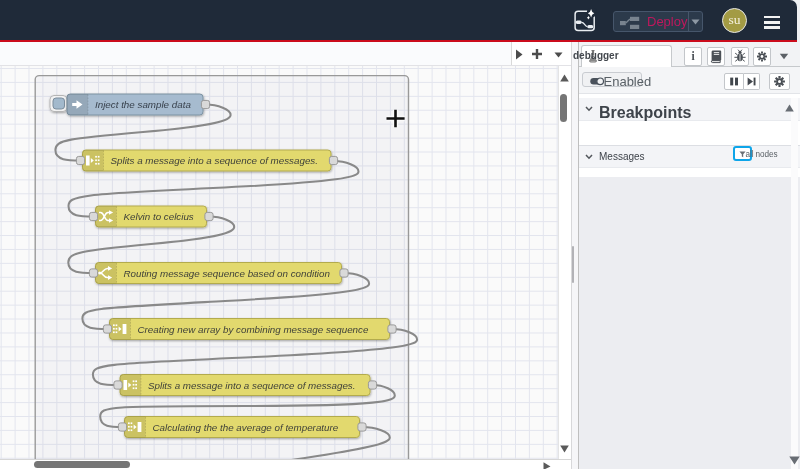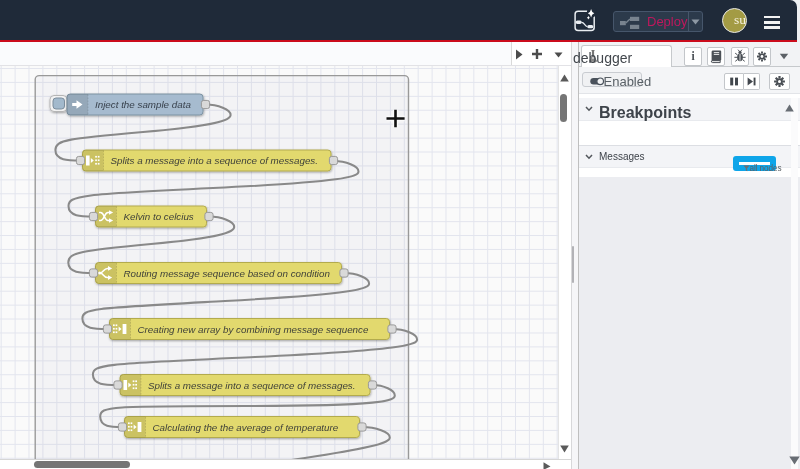--- a/index.html
+++ b/index.html
@@ -26,21 +26,21 @@
 <rect x="1" y="5" width="5.8" height="4.2" fill="#78838f"></rect>
 <rect x="11" y="0.8" width="9.2" height="4.2" fill="#78838f"></rect>
 <rect x="11" y="8.8" width="9.2" height="4.2" fill="#78838f"></rect>
 <path d="M 6.8 7 L 11 3" stroke="#78838f" stroke-width="1.4" fill="none"></path>
 </svg>
 <div class="abs" style="left:647px;top:13.5px;width:40px;height:16px;color:#be185d;font-size:13px">Deploy</div>
 <svg class="abs" style="left:690.5px;top:19px" width="9" height="6" viewBox="0 0 9 6">
       <path d="M0.5 0.5 h8 l-4 5 z" fill="#8d98a4"></path>
     </svg>
 
-<div class="abs" style="left:722px;top:8px;width:25px;height:25px;border-radius:50%;background:#a39b44;border:1.6px solid #e6e6e3;color:#f5f1df;font-family:'Liberation Serif',serif;font-size:13.5px;text-align:right;line-height:21.5px">su</div>
+<div class="abs" style="left:722px;top:8px;width:25px;height:25px;border-radius:50%;background:#a39b44;border:1.6px solid #e6e6e3;color:#f5f1df;font-family:'Liberation Serif',serif;font-size:13.5px;text-align:center;line-height:21.5px">su</div>
 
 <div class="abs" style="left:764px;top:15.5px;width:16.3px;height:2.7px;background:#f2f2f2"></div>
 <div class="abs" style="left:764px;top:20.9px;width:16.3px;height:2.7px;background:#f2f2f2"></div>
 <div class="abs" style="left:764px;top:26.3px;width:16.3px;height:2.7px;background:#f2f2f2"></div>
 
 <div class="abs" style="left:0;top:42px;width:571px;height:24px;background:#fafbfd;border-bottom:1px solid #e2e2e6"></div>
 <div class="abs" style="left:511px;top:42px;width:60px;height:23px;background:#fff;border-left:1px solid #d9d9d9"></div>
 <svg class="abs" style="left:515px;top:48.5px" width="8" height="11" viewBox="0 0 8 11">
       <path d="M1 0.5 L7.5 5.5 L1 10.5 z" fill="#4c4c4c"></path>
     </svg>
@@ -199,21 +199,21 @@
 <div class="abs" style="left:571.7px;top:246px;width:2.8px;height:37px;background:#b2b2b6;border-radius:2px"></div>
 
 <div class="abs" style="left:577.5px;top:42px;width:222.5px;height:427px;background:#fff;border-left:1px solid #bfbfbf"></div>
 <div class="abs" style="left:578.5px;top:42px;width:221.5px;height:24.5px;background:#f2f3f5;border-bottom:1px solid #c6c9cc"></div>
 
 <div class="abs" style="left:580.5px;top:44.5px;width:91.5px;height:22px;background:#fff;border:1px solid #c6c9cc;border-bottom:none;border-radius:3px 3px 0 0"></div>
 <svg class="abs" style="left:587px;top:48.5px" width="12" height="14" viewBox="0 0 12 14">
 <path d="M4.5 1.5 h3 M5.5 1.5 v4 l3.5 6 a1 1 0 0 1 -0.9 1.5 h-4.2 a1 1 0 0 1 -0.9 -1.5 l3.5 -6 v-4" fill="none" stroke="#777" stroke-width="1.2"></path>
 <path d="M3.6 9.5 h4.8 l1.2 2.2 a0.6 0.6 0 0 1 -0.5 0.9 h-6.2 a0.6 0.6 0 0 1 -0.5 -0.9 z" fill="#888"></path>
 </svg>
-<div class="abs" style="left:573px;top:49.5px;color:#42474d;font-size:14px;font-weight:normal">debugger</div>
+<div class="abs" style="left:573px;top:49.5px;color:#42474d;font-size:10px;font-weight:bold">debugger</div>
 
 <div class="abs" style="left:684px;top:46.5px;width:18px;height:19px;background:#fff;border:1px solid #c3c6ca;border-radius:2px;text-align:center;font-family:'Liberation Serif',serif;font-weight:bold;font-size:11.5px;line-height:16.5px;color:#4a4f55">i</div>
 <div class="abs" style="left:706.5px;top:46.5px;width:18px;height:19px;background:#fff;border:1px solid #c3c6ca;border-radius:2px">
 <svg width="16" height="17" viewBox="0 0 16 17" style="display:block">
 <path d="M4.6 2.5 h7.6 a1 1 0 0 1 1 1 v8.2 a1 1 0 0 1 -1 1 h-7.3 a1.3 1.3 0 0 0 -1.3 1.1 v-10 a1.4 1.4 0 0 1 1 -1.3 z" fill="#4a4f55"></path>
 <path d="M3.3 13.9 a1.3 1.3 0 0 1 1.3 -1.2 h7.6 v1.9 h-7.6 a1.3 1.3 0 0 1 -1.3 -0.7 z" fill="none" stroke="#4a4f55" stroke-width="1"></path>
 <path d="M5.8 4.6 h5.4 M5.8 6.4 h5.4" stroke="#fff" stroke-width="0.9"></path>
 </svg>
     </div>
 <div class="abs" style="left:730.5px;top:46.5px;width:18px;height:19px;background:#fff;border:1px solid #c3c6ca;border-radius:2px">
@@ -276,21 +276,21 @@
 <svg class="abs" style="left:584.5px;top:106px" width="8" height="6" viewBox="0 0 8 6">
       <path d="M1 1 L4 4.2 L7 1" fill="none" stroke="#53575c" stroke-width="1.5"></path>
     </svg>
 <div class="abs" style="left:599px;top:103.5px;color:#3e434a;font-size:16px;font-weight:bold">Breakpoints</div>
 
 <div class="abs" style="left:578.5px;top:145px;width:221.5px;height:23px;background:#f3f4f7;border-top:1px solid #dcdee3;border-bottom:1px solid #e8eaee"></div>
 <svg class="abs" style="left:584.5px;top:154px" width="8" height="6" viewBox="0 0 8 6">
       <path d="M1 1 L4 4.2 L7 1" fill="none" stroke="#53575c" stroke-width="1.5"></path>
     </svg>
 <div class="abs" style="left:599px;top:151px;color:#3e434a;font-size:10px;font-weight:normal">Messages</div>
-<div class="abs" style="left:733px;top:156px;width:43px;height:14.5px;background:#fff;border:6px solid #0ea5e9;border-radius:3px">
+<div class="abs" style="left:733px;top:146px;width:19px;height:14.5px;background:#fff;border:2px solid #0ea5e9;border-radius:3px">
 <svg width="7" height="7" viewBox="0 0 8 8" style="position:absolute;left:3.5px;top:3px">
         <path d="M0.5 0.5 h7 l-2.7 3.2 v3.5 l-1.6 -1 v-2.5 z" fill="#6a6f75"></path>
       </svg>
 <div style="position:absolute;left:10.5px;top:1.8px;font-size:8.2px;color:#5a6066;white-space:nowrap;letter-spacing:-0.1px">all nodes</div>
     </div>
 
 <div class="abs" style="left:578.5px;top:177px;width:221.5px;height:292px;background:#ecedf1"></div>
 <div class="abs" style="left:790.5px;top:97.5px;width:7.5px;height:371.5px;background:#fbfbfc"></div>
 <svg class="abs" style="left:784.5px;top:103.5px" width="9" height="8" viewBox="0 0 9 8">
       <path d="M4.5 0.5 L8.8 7.5 H0.2 z" fill="#686d74"></path>

